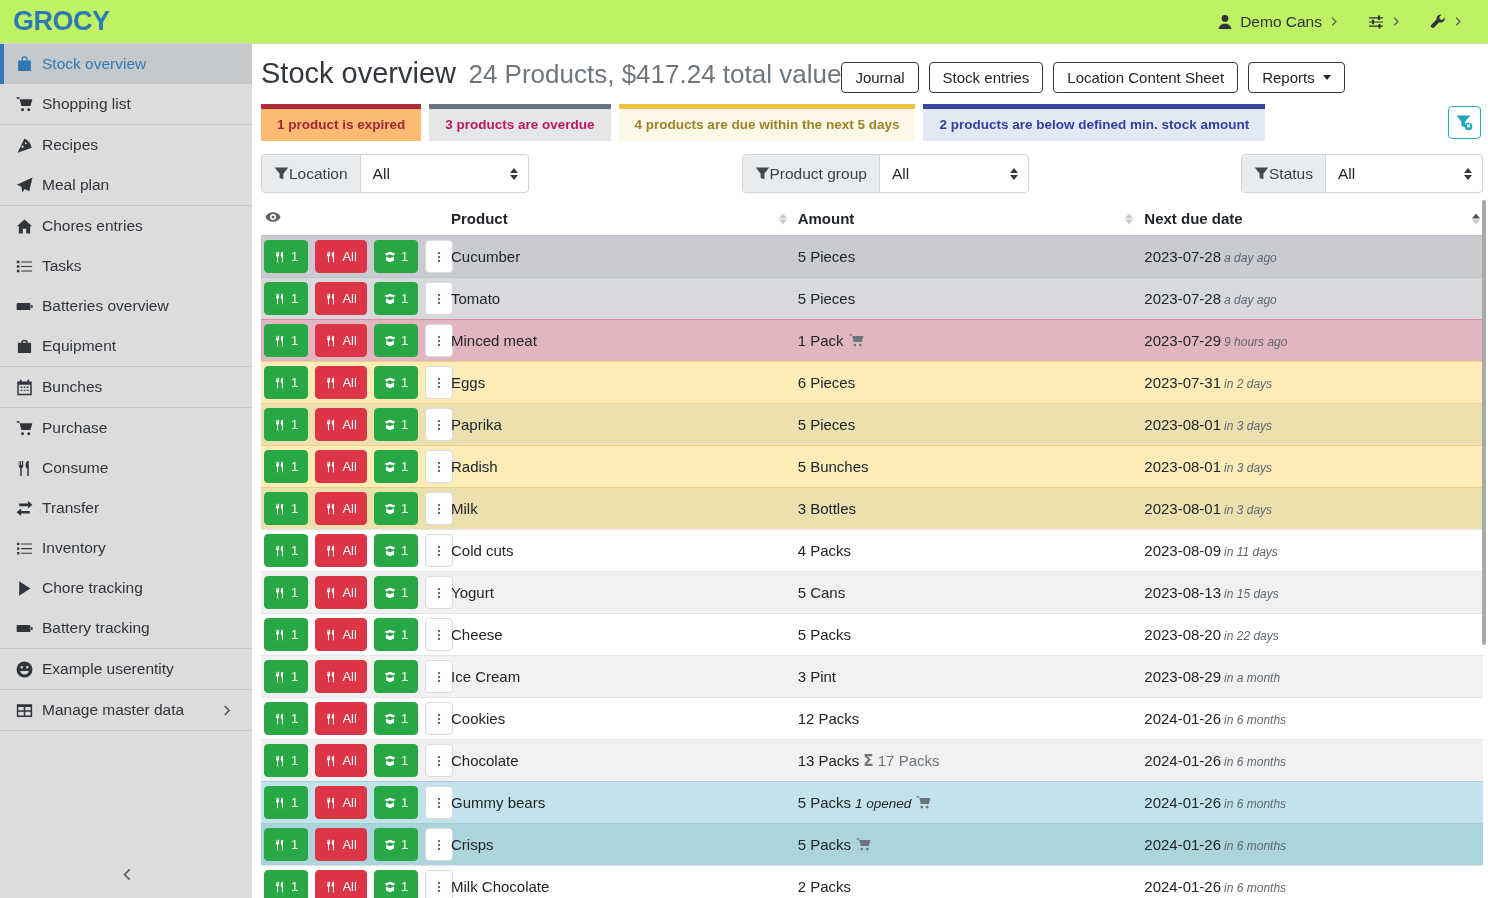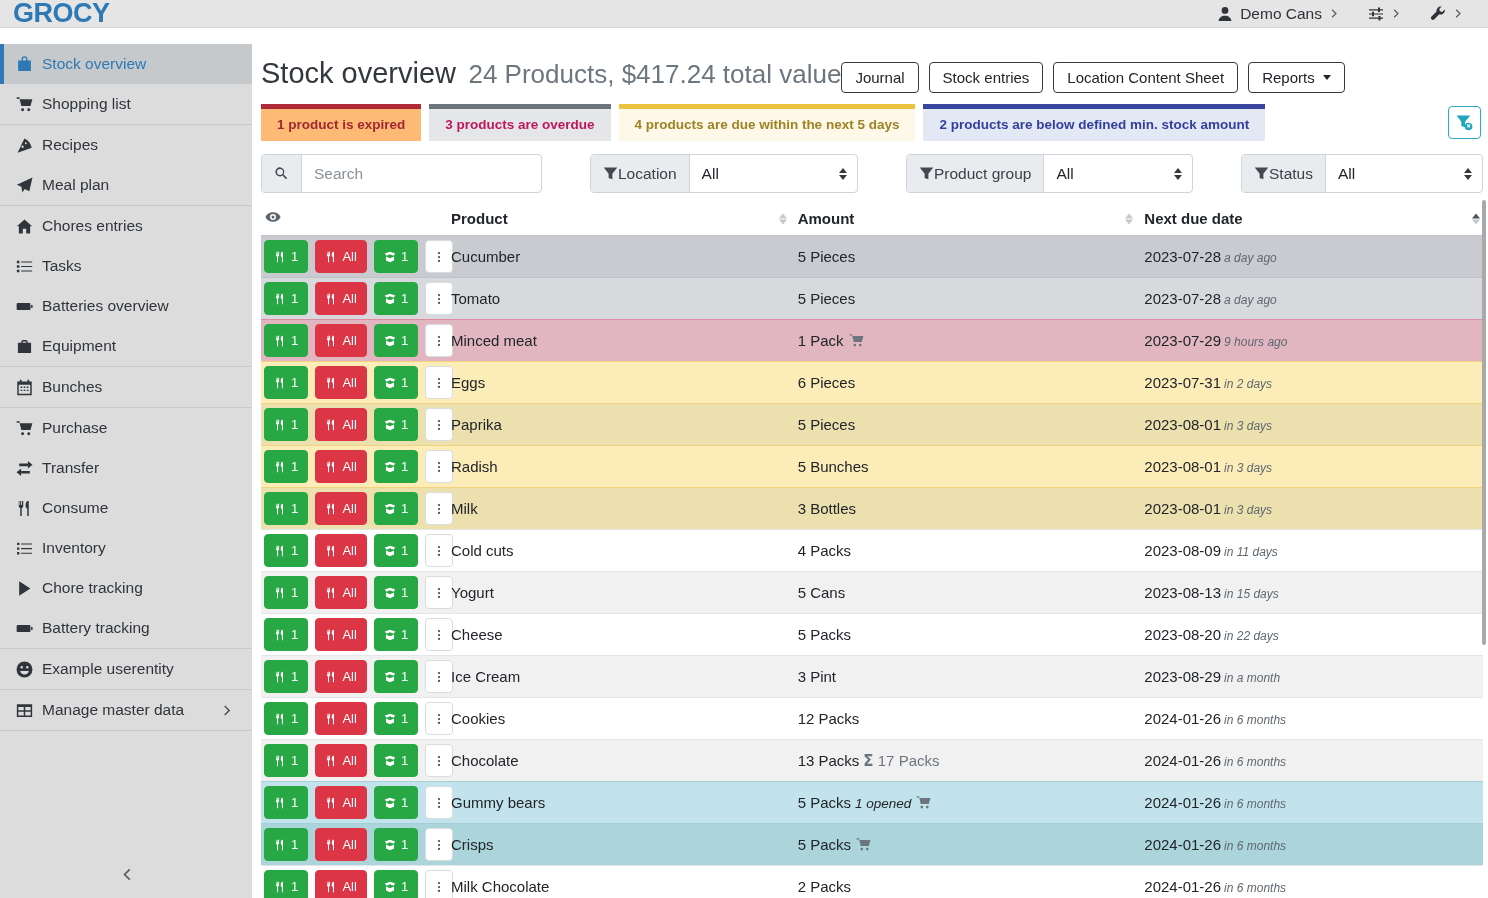--- a/index.html
+++ b/index.html
@@ -1,20 +1,20 @@
 <!DOCTYPE html>
 <html><head>
 <meta charset="utf-8">
 <style>
   *{box-sizing:border-box;margin:0;padding:0}
   html,body{width:1488px;height:898px;overflow:hidden;font-family:"Liberation Sans","DejaVu Sans",sans-serif;background:#fff}
   svg.icn{fill:currentColor;flex:none}
 
   
-  .topbar{position:fixed;top:0;left:0;right:0;height:28px;background:#e5e5e5;border-bottom:1px solid #d2d2d2;display:flex;align-items:center;z-index:10}
+  .topbar{position:fixed;top:0;left:0;right:0;height:44px;background:#bef264;border-bottom:1px solid #d2d2d2;display:flex;align-items:center;z-index:10}
   .logo{font-size:27px;font-weight:800;color:#2e79b5;margin-left:13px;letter-spacing:-.5px;cursor:pointer}
   .topbar-right{margin-left:auto;display:flex;align-items:center;gap:28px;margin-right:24px;color:#2e343a;font-size:15.5px}
   .tb-item{display:flex;align-items:center;gap:7px;cursor:pointer}
   .tb-item .icn{width:16px;height:16px;color:#2e343a}
   .tb-item .chev-s{width:11px;height:11px;color:#555c63}
 
   
   .sidebar{position:fixed;top:44px;left:0;bottom:0;width:252px;background:#dcdcdc;z-index:9}
   .nav-group{border-bottom:1px solid #c7c7c7}
   .nav-item{display:flex;align-items:center;height:40px;padding:0 12px;color:#2f353b;font-size:15.5px;border-left:4px solid transparent;cursor:pointer;text-decoration:none}
@@ -298,31 +298,31 @@
   <a class="nav-item">
     <svg class="icn nav-ic">
           <use href="#i-cart"></use>
         </svg>
     <span class="nav-label">Purchase</span>
 
   </a>
 
   <a class="nav-item">
     <svg class="icn nav-ic">
+          <use href="#i-utensils"></use>
+        </svg>
+    <span class="nav-label">Consume</span>
+
+  </a>
+
+  <a class="nav-item">
+    <svg class="icn nav-ic">
           <use href="#i-transfer"></use>
         </svg>
     <span class="nav-label">Transfer</span>
-
-  </a>
-
-  <a class="nav-item">
-    <svg class="icn nav-ic">
-          <use href="#i-utensils"></use>
-        </svg>
-    <span class="nav-label">Consume</span>
 
   </a>
 
   <a class="nav-item">
     <svg class="icn nav-ic">
           <use href="#i-list"></use>
         </svg>
     <span class="nav-label">Inventory</span>
 
   </a>
@@ -402,28 +402,20 @@
     <div class="banner b-due">4 products are due within the next 5 days</div>
     <div class="banner b-min">2 products are below defined min. stock amount</div>
     <button class="clear-filter">
       <svg class="icn">
           <use href="#i-funnel-x"></use>
         </svg>
     </button>
   </div>
 
   <div class="filters">
-    <div class="input-group f-search">
-      <span class="ig-prepend">
-        <svg class="icn">
-            <use href="#i-search"></use>
-          </svg>
-      </span>
-      <input class="search-input" type="text" placeholder="Search" style="">
-    </div>
 
     <div class="input-group f-loc">
       <span class="ig-prepend">
         <svg class="icn">
             <use href="#i-funnel"></use>
           </svg>
         <span>Location</span>
       </span>
       <div class="select-wrap">
         <span>All</span>

